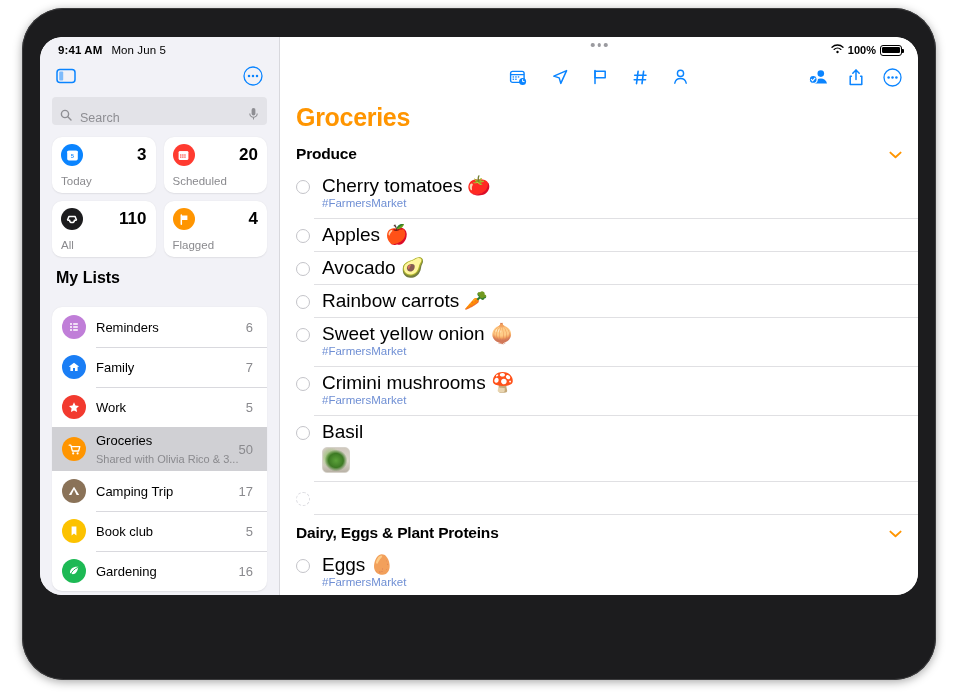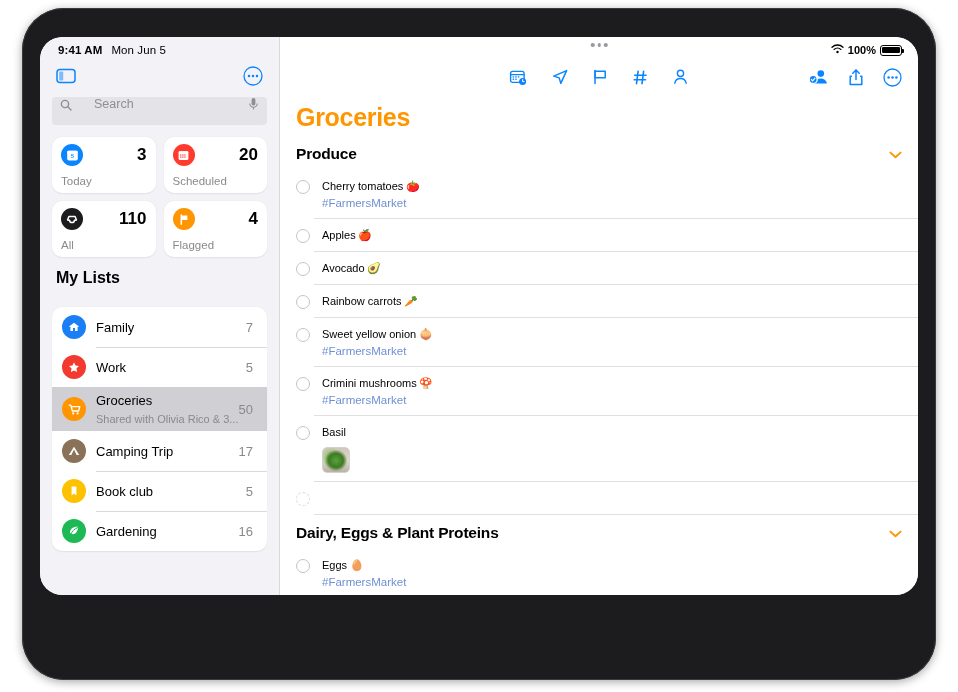--- a/index.html
+++ b/index.html
@@ -62,23 +62,23 @@
     padding: 0 16px;
   }
   .sb-toggle { width: 20px; height: 16px; }
   .sb-more { width: 20px; height: 20px; }
 
   .search-wrap { padding: 4px 12px 0 12px; }
   .search-box {
     height: 28px;
     background: #e3e3e8;
     border-radius: 4px;
-    display: flex; align-items: flex-start;
+    display: flex; align-items: flex-end;
     padding: 0 8px;
-    gap: 22px;
+    gap: 8px;
   }
   .search-text {
     flex: 1;
     font-size: 12.5px;
     color: #8e8e93;
   }
 
   
   .smart-grid {
     display: grid;
@@ -233,21 +233,21 @@
     position: absolute; left: 34px; right: 0; bottom: 0;
     height: .5px; background: #e0e0e3;
   }
   .radio {
     width: 14px; height: 14px; border-radius: 50%;
     border: 1.3px solid #c4c4c9;
     flex-shrink: 0; margin-top: 2px;
   }
   .radio.dashed { border-style: dashed; border-color: #dcdce1; }
   .item-body { flex: 1; display: flex; flex-direction: column; gap: 2px; }
-  .item-title { font-size: 11px; color: #000; line-height: 16px; }
+  .item-title { font-size: 19px; color: #000; line-height: 16px; }
   .item-tag { font-size: 11.5px; color: #6f8fd4; line-height: 14px; font-weight: 500;}
   .item-photo {
     width: 28px; height: 26px;
     border-radius: 5px;
     margin-top: 5px;
     background:
       radial-gradient(ellipse at 50% 52%, #5ca23a 0%, #3d7a24 40%, rgba(61,122,36,0) 62%),
       radial-gradient(circle at 30% 40%, #7ab84e 0%, rgba(122,184,78,0) 45%),
       linear-gradient(to bottom, #cfc8bd 0%, #ded8cd 55%, #b9b2a6 100%);
     border: .5px solid #d6d2ca;
@@ -382,20 +382,37 @@
               <span class="smart-count">4</span>
             </div>
             <span class="smart-label">Flagged</span>
           </div>
         </div>
 
         <div class="my-lists-title">My Lists</div>
 
         <div class="lists-card">
 
+          <div class="list-row">
+            <span class="list-icon" style="background:#c07ed8">
+              <svg width="14" height="14" viewBox="0 0 14 14">
+                <g fill="#fff">
+                    <circle cx="4" cy="4" r="1"></circle>
+                    <circle cx="4" cy="7" r="1"></circle>
+                    <circle cx="4" cy="10" r="1"></circle>
+                <rect x="6" y="3.3" width="5" height="1.4" rx=".7"></rect>
+                    <rect x="6" y="6.3" width="5" height="1.4" rx=".7"></rect>
+                    <rect x="6" y="9.3" width="5" height="1.4" rx=".7"></rect>
+                  </g>
+              </svg>
+            </span>
+            <span class="list-text"><span class="list-name">Reminders</span></span>
+            <span class="list-count">6</span>
+            <span class="row-sep"></span>
+          </div>
 
           <div class="list-row">
             <span class="list-icon" style="background:#1a7ef5">
               <svg width="14" height="14" viewBox="0 0 14 14">
                 <path d="M7 2.8 12 6.6v.1h-1.4V11H3.4V6.7H2V6.6z" fill="#fff"></path>
                 <rect x="6" y="8" width="2" height="3" fill="#1a7ef5"></rect>
               </svg>
             </span>
             <span class="list-text"><span class="list-name">Family</span></span>
             <span class="list-count">7</span>

